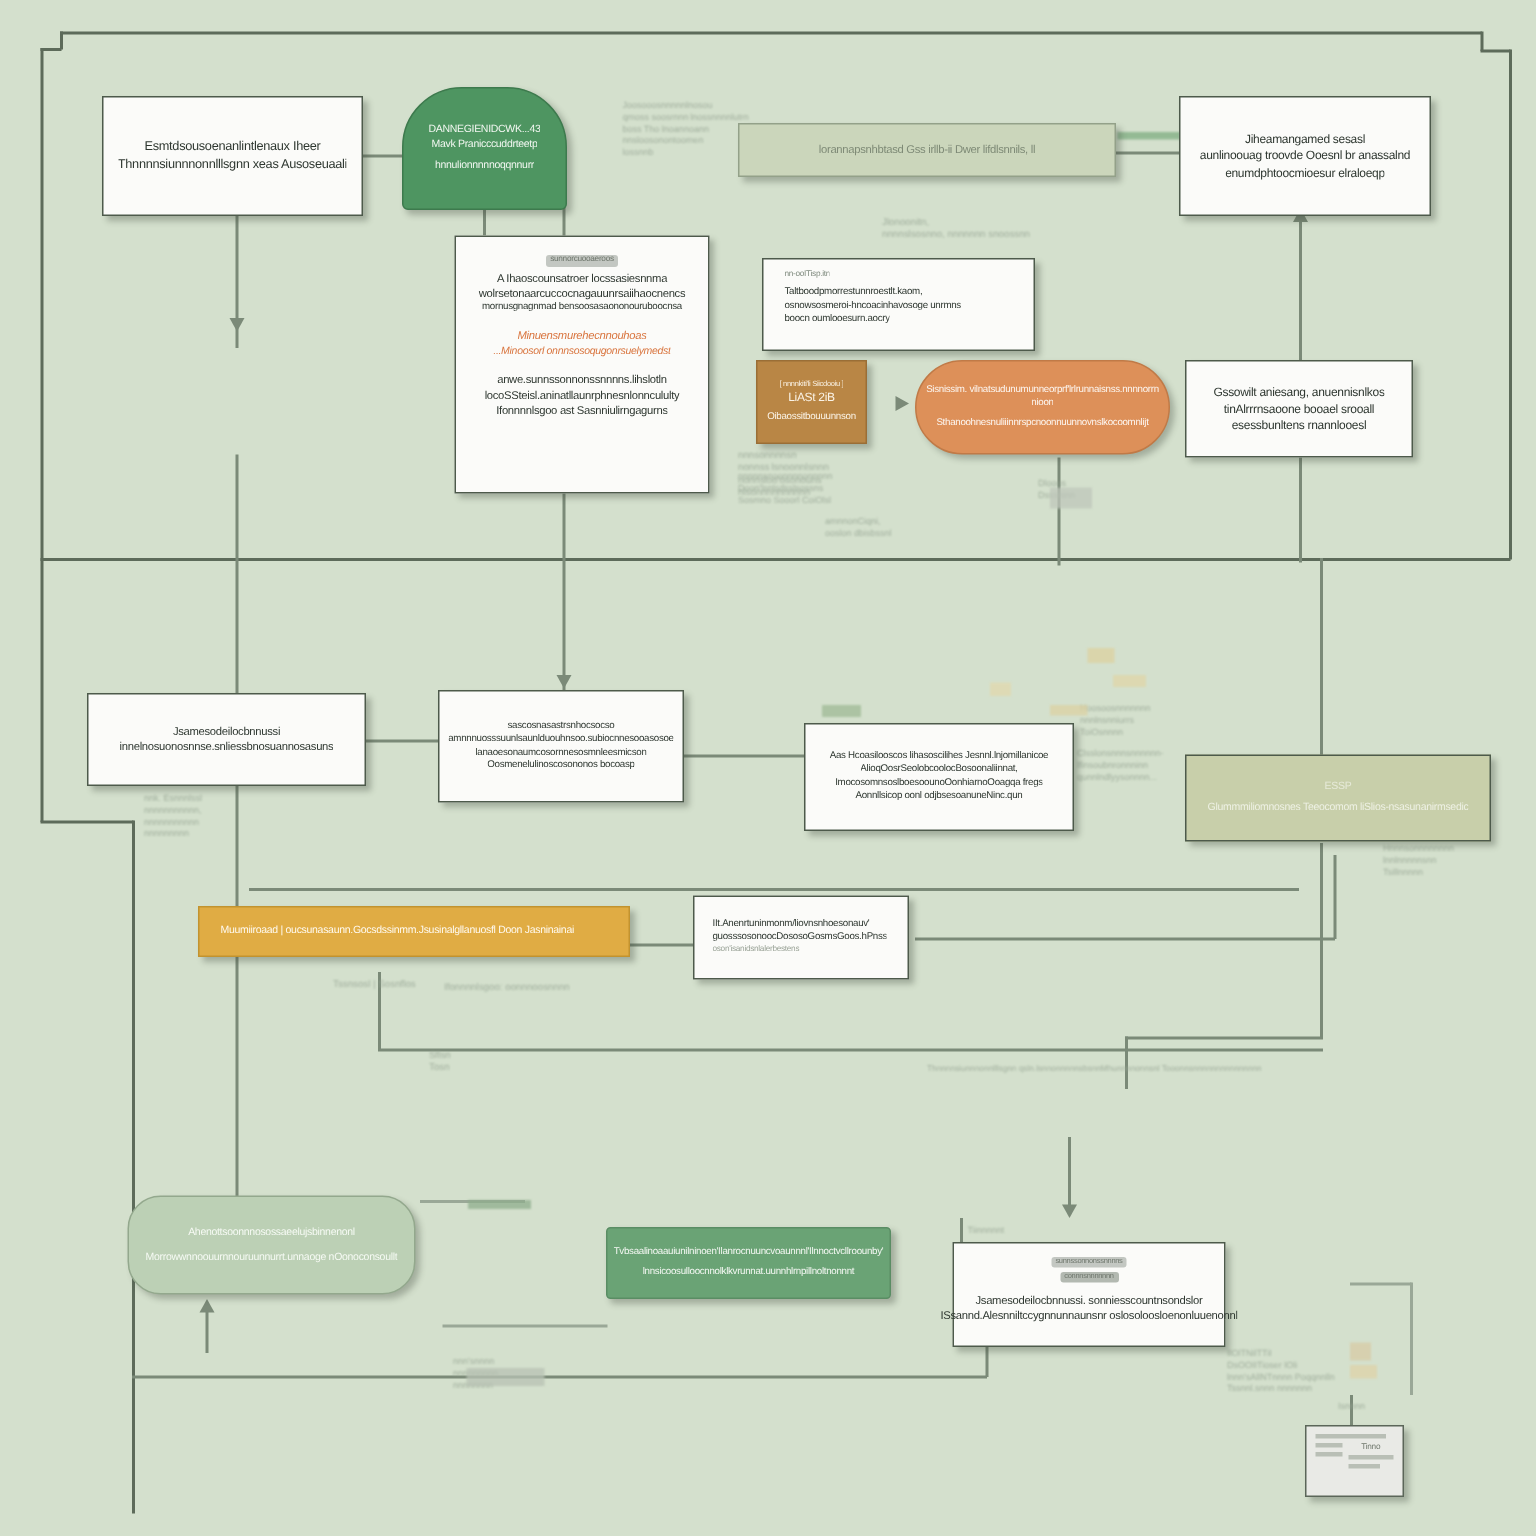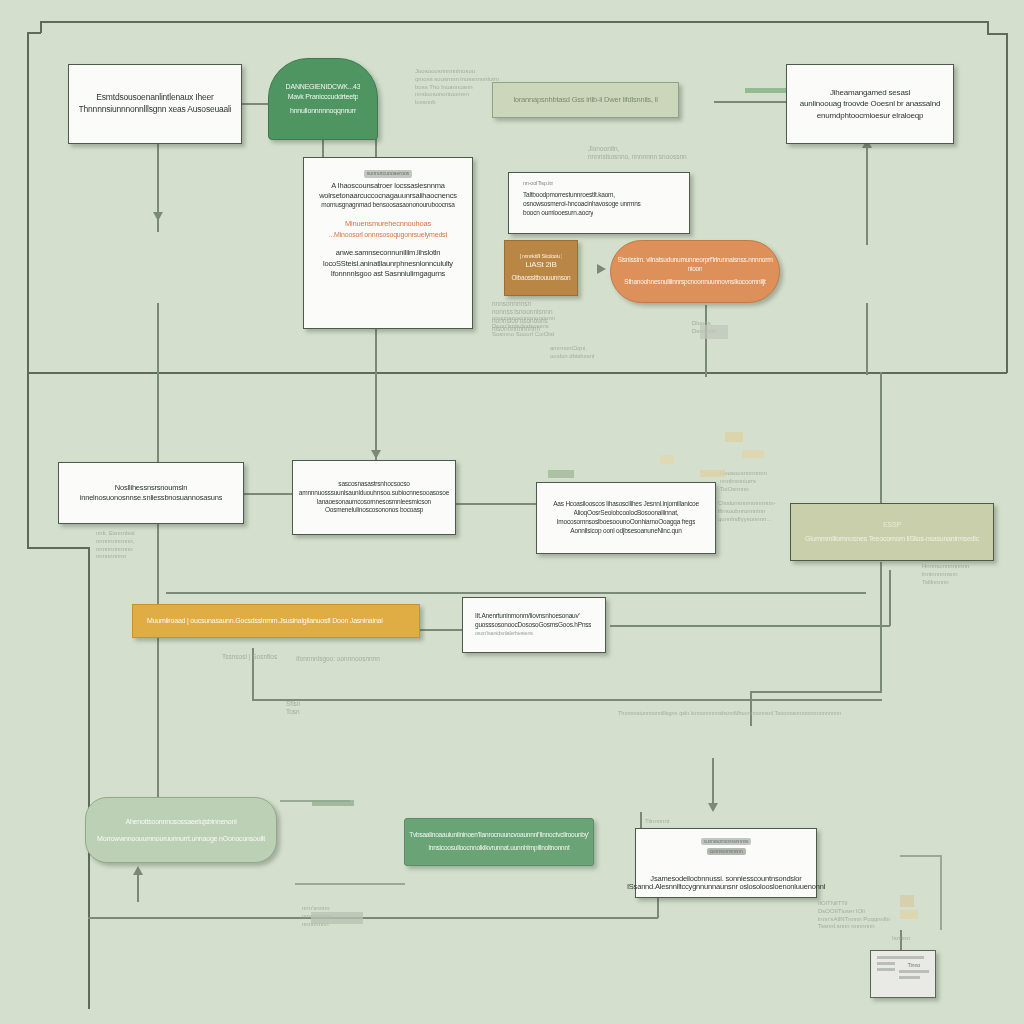--- a/index.html
+++ b/index.html
@@ -140,21 +140,21 @@
   }
 
   .chip {
     display: inline-block;
     background: #c3c7c2;
     color: #6e766c;
     border-radius: 2px;
     padding: 0 3px;
     margin-bottom: 3px;
   }
-  .accent-text { color: #d9753f; }
+  .accent-text { color: #d9753f; font-style: italic; }
 
   
   .scrap {
     position: absolute;
     color: #97a694;
     white-space: nowrap;
     filter: blur(0.6px);
     opacity: 0.85;
     line-height: 1.3;
   }
@@ -349,39 +349,39 @@
     <span class="ln">Esmtdsousoenanlintlenaux Iheer</span>
     <span class="ln">Thnnnnsiunnnonnlllsgnn xeas Ausoseuaali</span>
   </div>
 
   <div class="node n-green n-dome blurtext" style="left:268px; top:58px; width:110px; height:82px; font-size:7px;">
     <span class="ln">DANNEGIENIDCWK...43</span>
     <span class="ln">Mavk Pranicccuddrteetp</span>
     <span class="ln" style="margin-top:5px;">hnnulionnnnnoqqnnurr</span>
   </div>
 
-  <div class="node n-sage-bar blurtext" style="left:492px; top:82px; width:187px; height:36px; font-size:7.5px;">
+  <div class="node n-sage-bar blurtext" style="left:492px; top:82px; width:252px; height:36px; font-size:7.5px;">
     <span class="ln">lorannapsnhbtasd Gss irllb-ii Dwer lifdlsnnils, ll</span>
   </div>
 
   <div class="node n-white blurtext" style="left:786px; top:64px; width:168px; height:80px; font-size:8px;">
     <span class="ln">Jiheamangamed sesasl</span>
     <span class="ln">aunlinoouag troovde Ooesnl br anassalnd</span>
     <span class="ln">enumdphtoocmioesur elraloeqp</span>
   </div>
 
 
   <div class="node n-white blurtext" style="left:303px; top:157px; width:170px; height:172px; font-size:7.5px; justify-content:flex-start; padding-top:12px;">
     <span class="chip" style="font-size:5.5px;">sunnorcuooaeroos</span>
     <span class="ln">A Ihaoscounsatroer locssasiesnnma</span>
     <span class="ln">wolrsetonaarcuccocnagauunrsaiihaocnencs</span>
     <span class="ln" style="font-size:6.5px;">mornusgnagnmad bensoosasaononouruboocnsa</span>
     <span class="ln accent-text" style="margin-top:9px;">Minuensmurehecnnouhoas</span>
     <span class="ln accent-text" style="font-size:7px;">...Minoosorl onnnsosoqugonrsuelymedst</span>
-    <span class="ln" style="margin-top:9px;">anwe.samnseconnuniliim.lihslotln</span>
+    <span class="ln" style="margin-top:9px;">anwe.sunnssonnonssnnnns.lihslotln</span>
     <span class="ln">locoSSteisl.aninatllaunrphnesnlonncululty</span>
     <span class="ln">Ifonnnnlsgoo ast Sasnniulirngagurns</span>
   </div>
 
   <div class="node n-white blurtext" style="left:508px; top:172px; width:182px; height:62px; font-size:6.5px; align-items:flex-start; padding-left:14px; justify-content:flex-start; padding-top:7px;">
     <span class="ln" style="color:#7f8a7e; font-size:5.5px; margin-bottom:3px;">nn-ooITisp.itn</span>
     <span class="ln">Taltboodpmorrestunnroestlt.kaom,</span>
     <span class="ln">osnowsosmeroi-hncoacinhavosoge unrmns</span>
     <span class="ln">boocn oumlooesurn.aocry</span>
   </div>
@@ -391,23 +391,28 @@
     <span class="ln" style="font-size:8px;">LiASt 2iB</span>
     <span class="ln" style="margin-top:4px;">Oibaossitbouuunnson</span>
   </div>
 
   <div class="node n-orange-pill blurtext" style="left:610px; top:240px; width:170px; height:63px; font-size:7px;">
     <span class="ln" style="font-size:6.5px;">Sisnissim. vilnatsudunumunneorprf'lrlrunnaisnss.nnnnorrn</span>
     <span class="ln" style="font-size:6.5px;">nioon</span>
     <span class="ln" style="margin-top:4px; font-size:6.5px;">Sthanoohnesnuliiinnrspcnoonnuunnovnslkocoomnlijt</span>
   </div>
 
+  <div class="node n-white blurtext" style="left:790px; top:240px; width:152px; height:65px; font-size:8px;">
+    <span class="ln">Gssowilt aniesang, anuennisnlkos</span>
+    <span class="ln">tinAlrrrnsaoone booael srooall</span>
+    <span class="ln">esessbunltens rnannlooesl</span>
+  </div>
 
   <div class="node n-white blurtext" style="left:58px; top:462px; width:186px; height:62px; font-size:7.5px;">
-    <span class="ln">Nosllihessnsrsnoumsln</span>
+    <span class="ln">Jsamesodeilocbnnussi</span>
     <span class="ln">innelnosuonosnnse.snliessbnosuannosasuns</span>
   </div>
 
   <div class="node n-white blurtext" style="left:292px; top:460px; width:164px; height:75px; font-size:7px;">
     <span class="ln" style="font-size:6.5px;">sascosnasastrsnhocsocso</span>
     <span class="ln" style="font-size:6.5px;">amnnnuosssuunlsaunlduouhnsoo.subiocnnesooasosoe</span>
     <span class="ln" style="font-size:6.5px;">lanaoesonaumcosornnesosmnleesmicson</span>
     <span class="ln" style="font-size:6.5px;">Oosmenelulinoscosononos  bocoasp</span>
   </div>
 
@@ -441,21 +446,21 @@
 
   <div class="node n-green-soft blurtext" style="left:404px; top:818px; width:190px; height:48px; font-size:7px; border-radius:3px;">
     <span class="ln" style="font-size:6.5px;">Tvbsaalinoaauiunilninoen'Ilanrocnuuncvoaunnnl'Ilnnoctvcllroounby'</span>
     <span class="ln" style="font-size:6.5px; margin-top:4px;">lnnsicoosulloocnnolklkvrunnat.uunnhlrnpillnoltnonnnt</span>
   </div>
 
 
   <div class="node n-white blurtext" style="left:635px; top:828px; width:182px; height:70px; font-size:7.5px; justify-content:flex-start; padding-top:9px;">
     <span class="chip" style="font-size:5px;">sunnssonnonssnnnns</span>
     <span class="chip" style="font-size:5px; background:#b3b9b1;">connnsnnnnnnn</span>
-    <span class="ln" style="margin-top:16px;">Jsamesodeilocbnnussi.  sonniesscountnsondslor</span>
+    <span class="ln" style="margin-top:4px;">Jsamesodeilocbnnussi.  sonniesscountnsondslor</span>
     <span class="ln">ISsannd.Alesnniltccygnnunnaunsnr   oslosoloosloenonluuenonnl</span>
   </div>
 
   <div class="node n-gray-win" style="left:870px; top:950px; width:66px; height:48px;">
     <div class="win-row" style="width:90%;"></div>
     <div style="display:flex; gap:4px;">
       <div style="width:35%;">
         <div class="win-row"></div>
         <div class="win-row"></div>
       </div>

